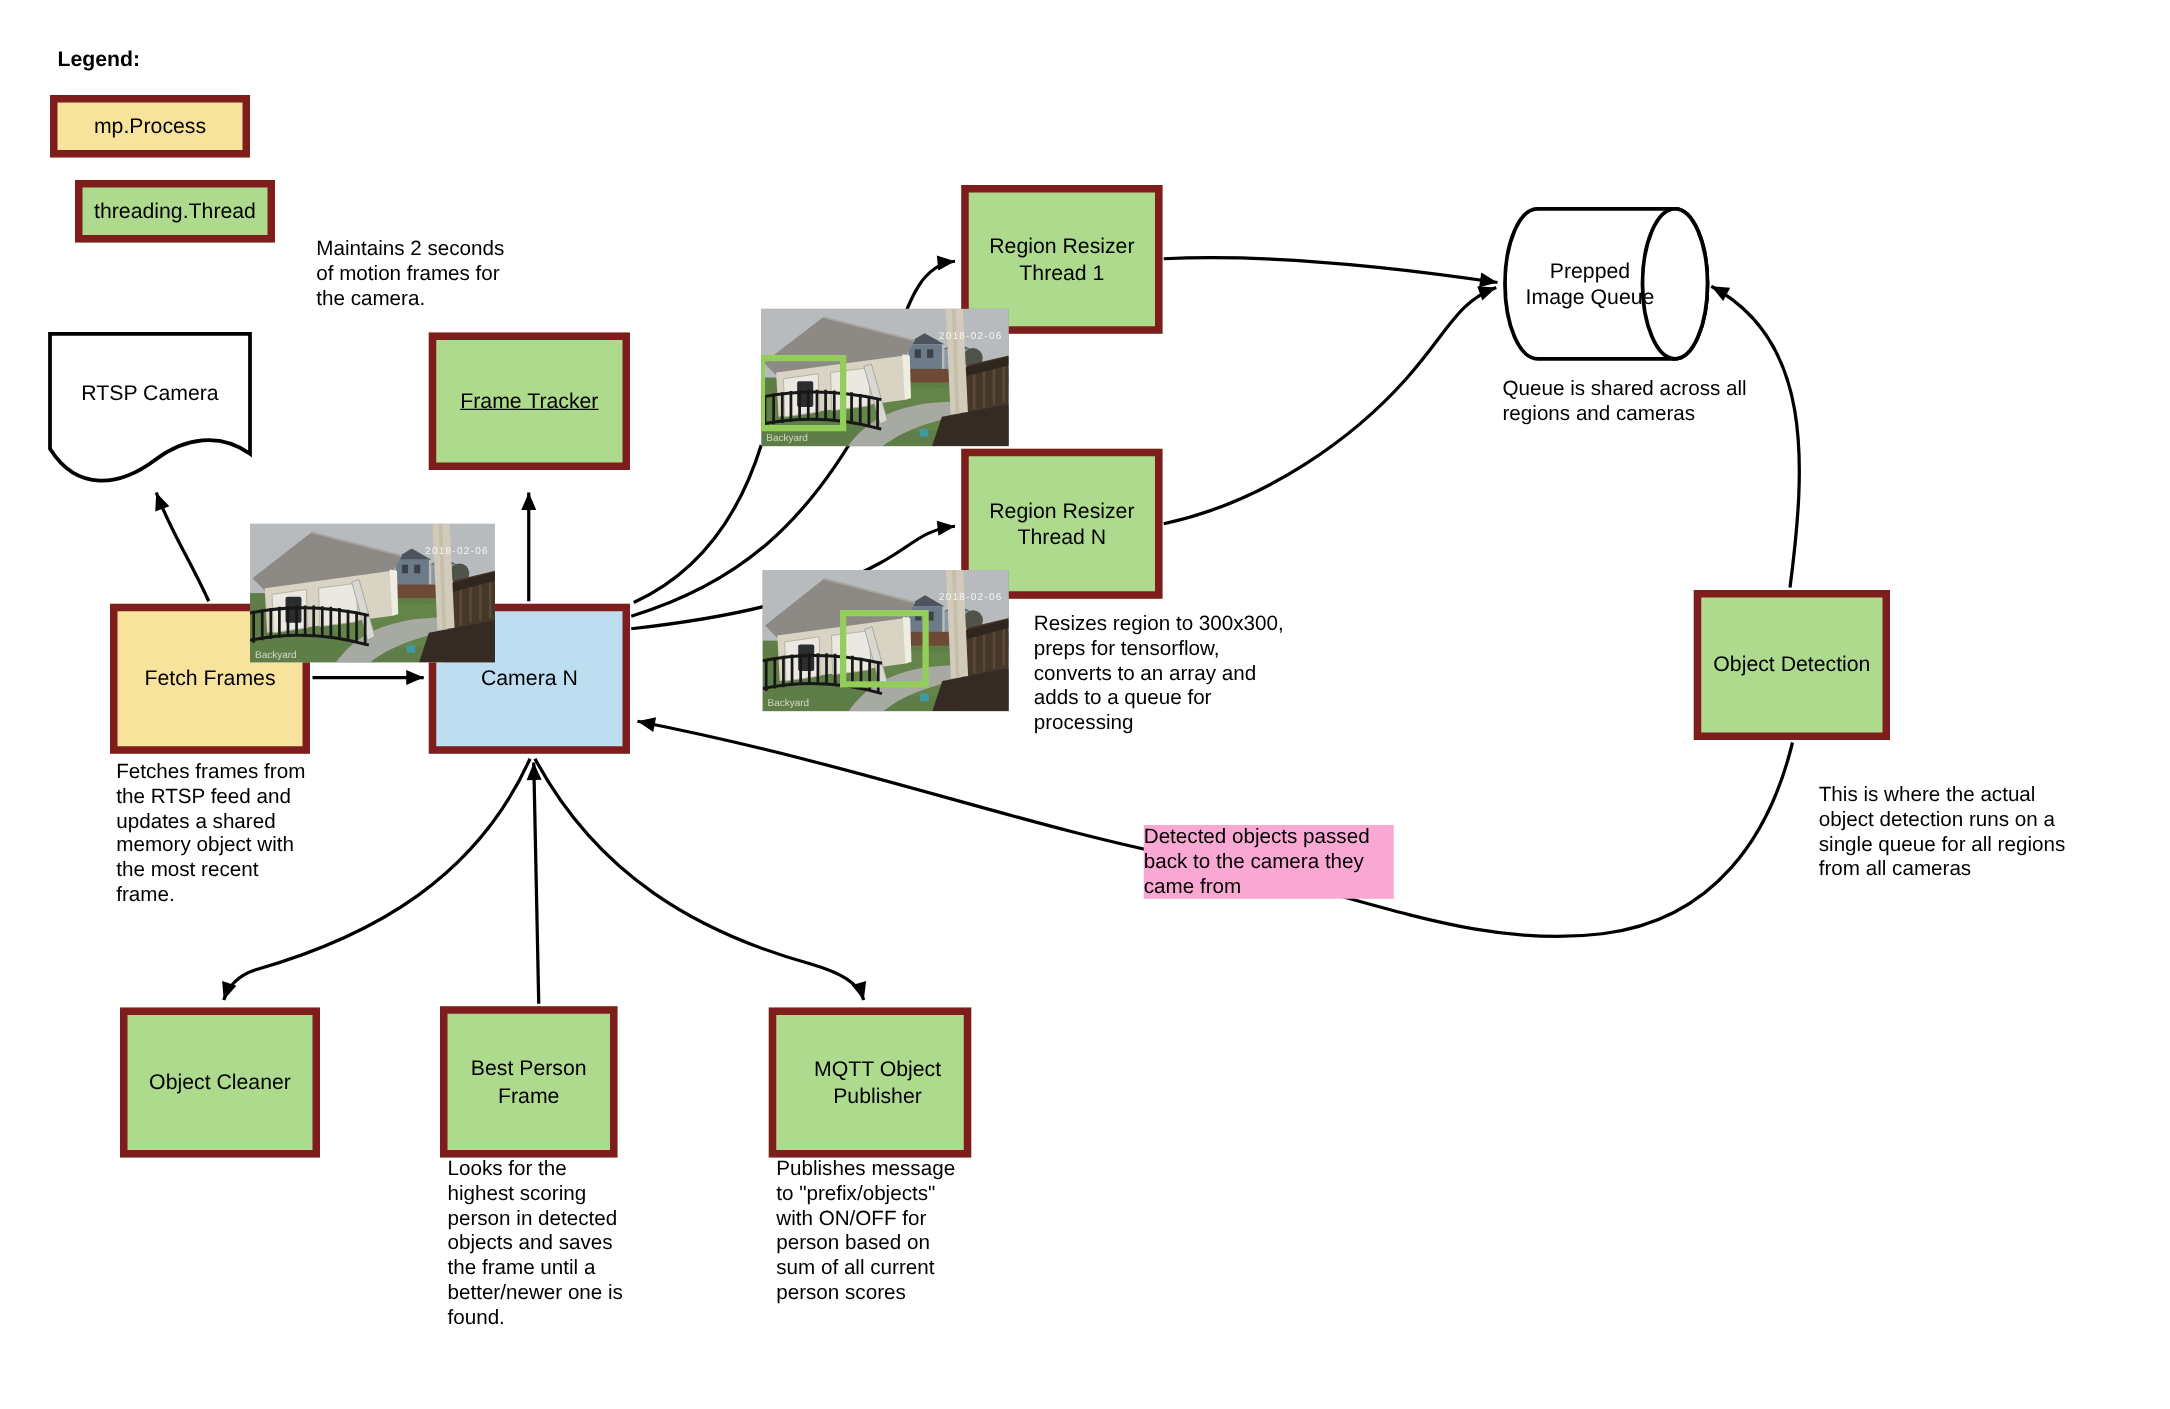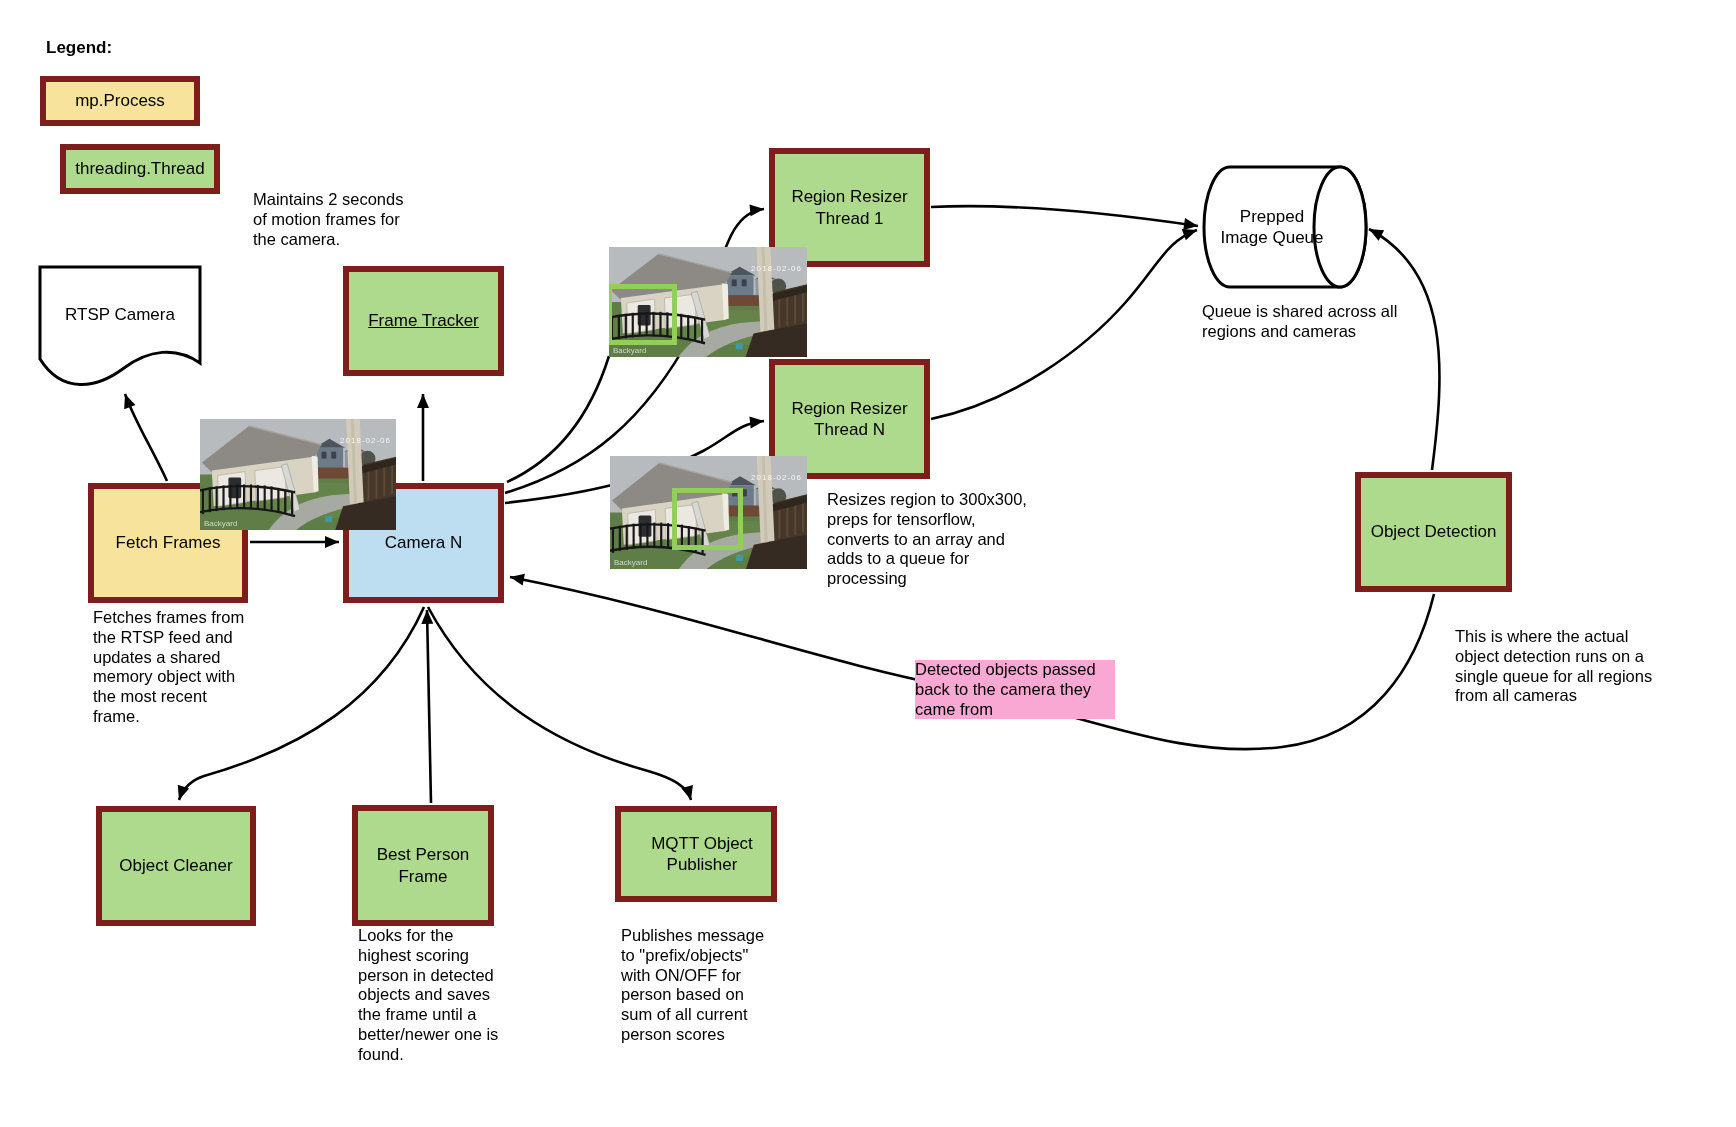--- a/index.html
+++ b/index.html
@@ -72,21 +72,21 @@
   <div class="box blue" style="left:343px;top:483px;width:161px;height:120px;">Camera N</div>
   <div class="box green" style="left:343px;top:266px;width:161px;height:110px;text-decoration:underline;">Frame Tracker</div>
   <div class="box green" style="left:769px;top:148px;width:161px;height:119px;">Region Resizer
 Thread 1</div>
   <div class="box green" style="left:769px;top:359px;width:161px;height:120px;">Region Resizer
 Thread N</div>
   <div class="box green" style="left:1355px;top:472px;width:157px;height:120px;">Object Detection</div>
   <div class="box green" style="left:96px;top:806px;width:160px;height:120px;">Object Cleaner</div>
   <div class="box green" style="left:352px;top:805px;width:142px;height:121px;">Best Person
 Frame</div>
-  <div class="box green" style="left:615px;top:806px;width:162px;height:96px;padding-left:20px;">MQTT Object
+  <div class="box green" style="left:615px;top:806px;width:162px;height:120px;padding-left:20px;">MQTT Object
 Publisher</div>
 
   <div class="note" style="left:253px;top:190px;width:190px;">Maintains 2 seconds
 of motion frames for
 the camera.</div>
   <div class="note" style="left:93px;top:608px;width:190px;">Fetches frames from
 the RTSP feed and
 updates a shared
 memory object with
 the most recent

